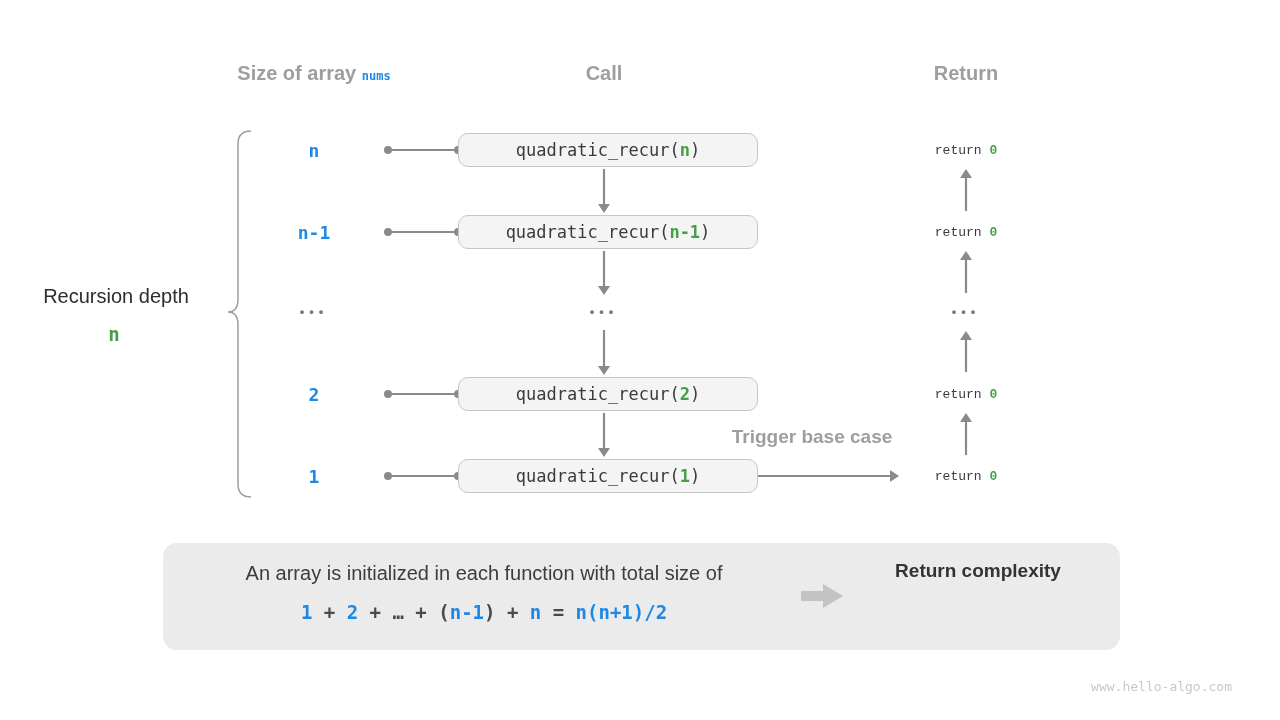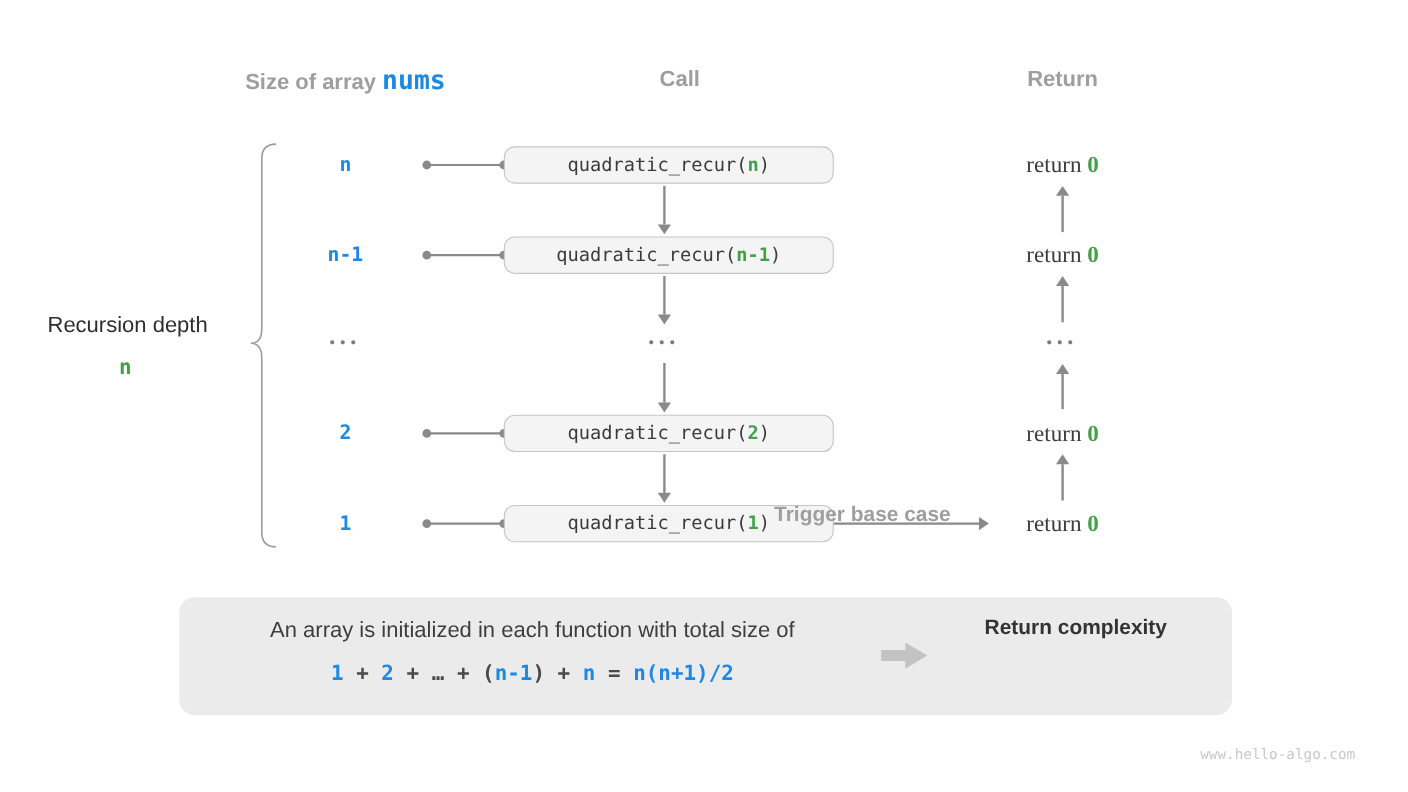--- a/index.html
+++ b/index.html
@@ -12,21 +12,21 @@
   .blue{color:#1e88e5;}
   .green{color:#43a047;}
   .dark{color:#3d3d3d;}
   .sizeLbl{font-family:"DejaVu Sans Mono", monospace;font-size:18px;font-weight:bold;color:#1e88e5;}
   .dots{font-size:13px;letter-spacing:5px;color:#7a7a7a;font-weight:bold;}
   .callbox{position:absolute;left:458px;width:300px;height:34px;background:#f4f4f4;
            border:1.5px solid #c6c6c6;border-radius:10px;box-sizing:border-box;
            display:flex;align-items:center;justify-content:center;
            font-family:"DejaVu Sans Mono", monospace;font-size:17px;color:#3b3b3b;}
   .callbox .green{font-weight:bold;}
-  .ret{font-family:Liberation Serif, serif;font-size:21px;color:#3b3b3b;}
+  .ret{font-family:Liberation Mono, monospace;font-size:13px;color:#3b3b3b;}
   .ret .green{font-weight:bold;}
   .recdepth{font-size:20px;color:#2d2d2d;}
   .recn{font-family:"DejaVu Sans Mono", monospace;font-size:19px;font-weight:bold;color:#43a047;}
   .trigger{font-size:19px;font-weight:bold;color:#9e9e9e;}
   .panel{position:absolute;left:163px;top:543px;width:957px;height:107px;background:#ebebeb;border-radius:14px;}
   .p-line1{position:absolute;left:12px;top:19px;width:618px;text-align:center;font-size:20px;color:#3d3d3d;}
   .p-formula{position:absolute;left:12px;top:58px;width:618px;text-align:center;
              font-family:"DejaVu Sans Mono", monospace;font-size:19px;font-weight:bold;white-space:pre;}
   .p-formula .dark{color:#4a4a4a;}
   .p-title{position:absolute;left:695px;top:17px;width:240px;text-align:center;
@@ -84,22 +84,22 @@
       <line x1="966" y1="422" x2="966" y2="455"></line>
         <polygon points="960,422 972,422 966,413" stroke="none"></polygon>
     </g>
 
     <g stroke="#8a8a8a" stroke-width="2.2" fill="#8a8a8a">
       <line x1="753" y1="476" x2="890" y2="476"></line>
         <polygon points="890,470 890,482 899,476" stroke="none"></polygon>
     </g>
   </svg>
 
-  <div class="abs ctr hdr" style="left:314px;top:73px;"><span>Size of array</span> <span class="mono blue" style="font-size:24px;">nums</span></div>
-  <div class="abs ctr hdr" style="left:618px;top:73px;">Call</div>
+  <div class="abs ctr hdr" style="left:314px;top:73px;"><span>Size of array</span> <span class="mono blue" style="font-size:12px;">nums</span></div>
+  <div class="abs ctr hdr" style="left:604px;top:73px;">Call</div>
   <div class="abs ctr hdr" style="left:966px;top:73px;">Return</div>
 
   <div class="abs ctr recdepth" style="left:116px;top:296px;">Recursion depth</div>
   <div class="abs ctr recn" style="left:114px;top:334px;">n</div>
 
   <div class="abs ctr sizeLbl" style="left:314px;top:150px;">n</div>
   <div class="abs ctr sizeLbl" style="left:314px;top:232px;">n-1</div>
   <div class="abs ctr dots" style="left:314px;top:311px;">•••</div>
   <div class="abs ctr sizeLbl" style="left:314px;top:394px;">2</div>
   <div class="abs ctr sizeLbl" style="left:314px;top:476px;">1</div>
@@ -125,21 +125,21 @@
       <span class="green">1</span>
       <span>)</span>
     </div>
 
   <div class="abs ctr ret" style="left:966px;top:150px;"><span>return </span><span class="green">0</span></div>
   <div class="abs ctr ret" style="left:966px;top:232px;"><span>return </span><span class="green">0</span></div>
   <div class="abs ctr dots" style="left:966px;top:311px;">•••</div>
   <div class="abs ctr ret" style="left:966px;top:394px;"><span>return </span><span class="green">0</span></div>
   <div class="abs ctr ret" style="left:966px;top:476px;"><span>return </span><span class="green">0</span></div>
 
-  <div class="abs ctr trigger" style="left:784px;top:437px;margin-top:32px;">Trigger base case</div>
+  <div class="abs ctr trigger" style="left:812px;top:437px;">Trigger base case</div>
 
   <div class="panel">
     <div class="p-line1">An array is initialized in each function with total size of</div>
     <div class="p-formula"><span class="blue">1</span><span class="dark"> + </span><span class="blue">2</span><span class="dark"> + </span><span class="dark">…</span><span class="dark"> + </span><span class="dark">(</span><span class="blue">n-1</span><span class="dark">)</span><span class="dark"> + </span><span class="blue">n</span><span class="dark"> = </span><span class="blue">n(n+1)/2</span></div>
     <svg class="abs" style="left:638px;top:40px;" width="48" height="26" viewBox="0 0 48 26">
       <polygon points="0,8 22,8 22,1 42,13 22,25 22,18 0,18" fill="#c3c3c3"></polygon>
     </svg>
     <div class="p-title">Return complexity</div>
   </div>
 

